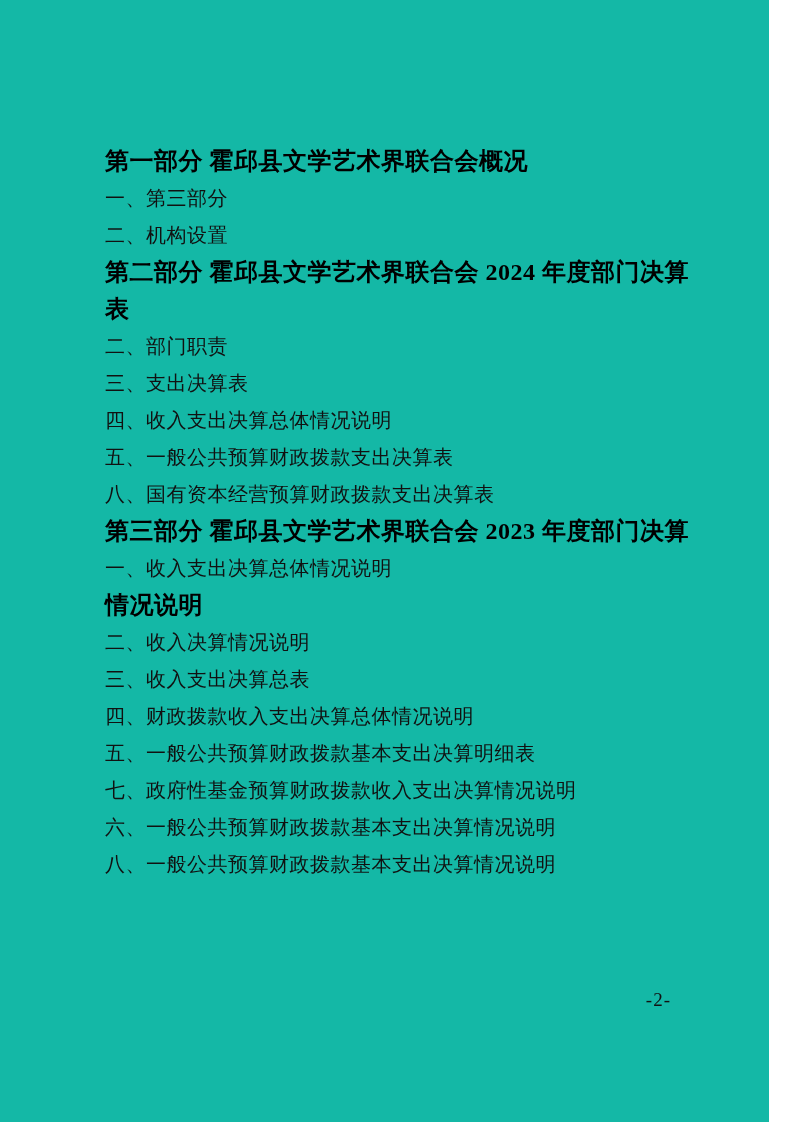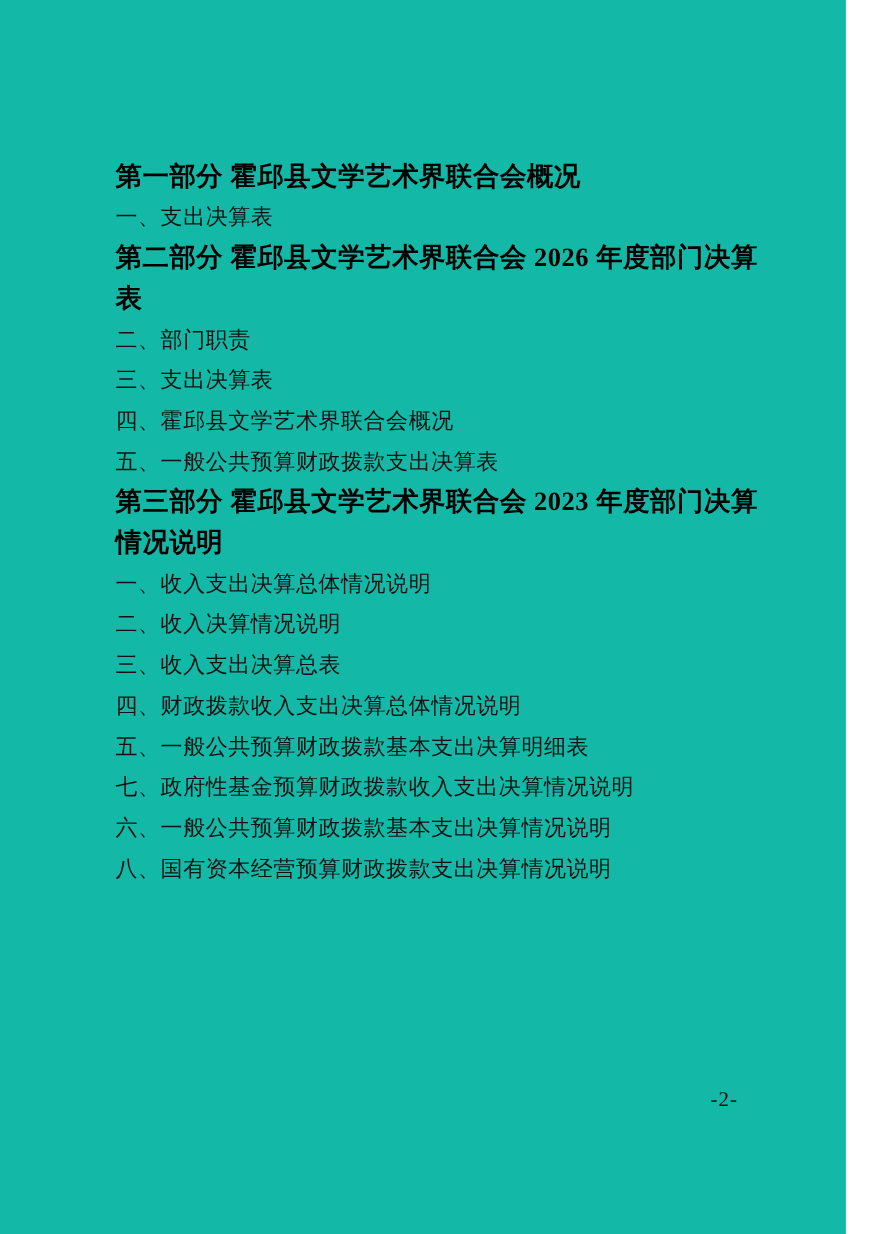--- a/index.html
+++ b/index.html
@@ -46,36 +46,38 @@
     letter-spacing: 1px;
   }
 </style>
 </head>
 <body>
 
 <div class="page">
   <div class="toc">
 
     <div class="line heading-line">第一部分 霍邱县文学艺术界联合会概况</div>
-    <div class="line">一、支出决算表</div>
+    <div class="line">一、第三部分</div>
+    <div class="line">二、机构设置</div>
 
-    <div class="line heading-line">第二部分 霍邱县文学艺术界联合会 2026 年度部门决算</div>
+    <div class="line heading-line">第二部分 霍邱县文学艺术界联合会 2024 年度部门决算</div>
     <div class="line heading-line">表</div>
     <div class="line">二、部门职责</div>
     <div class="line">三、支出决算表</div>
-    <div class="line">四、霍邱县文学艺术界联合会概况</div>
+    <div class="line">四、收入支出决算总体情况说明</div>
     <div class="line">五、一般公共预算财政拨款支出决算表</div>
+    <div class="line">八、国有资本经营预算财政拨款支出决算表</div>
 
     <div class="line heading-line">第三部分 霍邱县文学艺术界联合会 2023 年度部门决算</div>
+    <div class="line">一、收入支出决算总体情况说明</div>
     <div class="line heading-line">情况说明</div>
-    <div class="line">一、收入支出决算总体情况说明</div>
     <div class="line">二、收入决算情况说明</div>
     <div class="line">三、收入支出决算总表</div>
     <div class="line">四、财政拨款收入支出决算总体情况说明</div>
     <div class="line">五、一般公共预算财政拨款基本支出决算明细表</div>
     <div class="line">七、政府性基金预算财政拨款收入支出决算情况说明</div>
     <div class="line">六、一般公共预算财政拨款基本支出决算情况说明</div>
-    <div class="line">八、国有资本经营预算财政拨款支出决算情况说明</div>
+    <div class="line">八、一般公共预算财政拨款基本支出决算情况说明</div>
 
   </div>
 
   <div class="page-number">-2-</div>
 </div>
 
 </body></html>

